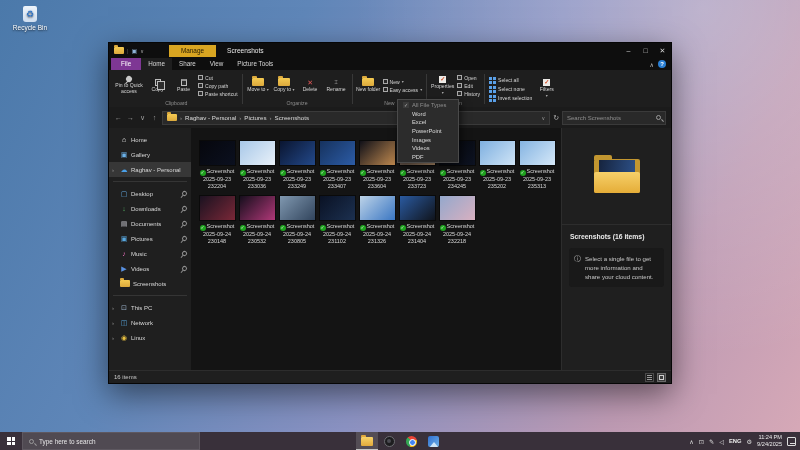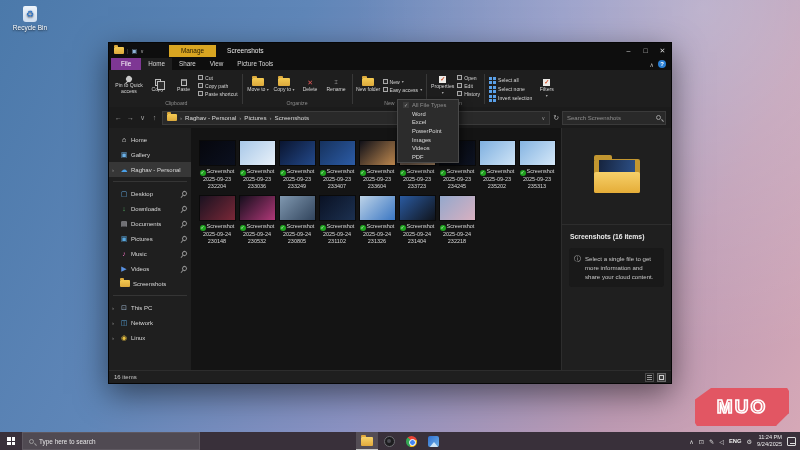--- a/index.html
+++ b/index.html
@@ -632,23 +632,20 @@
         <span class="view-btn">
             <span class="vb-inner-lines"></span>
           </span>
         <span class="view-btn sel">
             <span class="vb-inner-box"></span>
           </span>
       </span>
     </div>
   </div>
 
-  <div class="muo">
-    <span class="muo-text">MUO</span>
-  </div>
 
   <div class="taskbar">
     <div class="start">
       <span class="win-logo">
           <i></i>
           <i></i>
           <i></i>
           <i></i>
         </span>
     </div>

